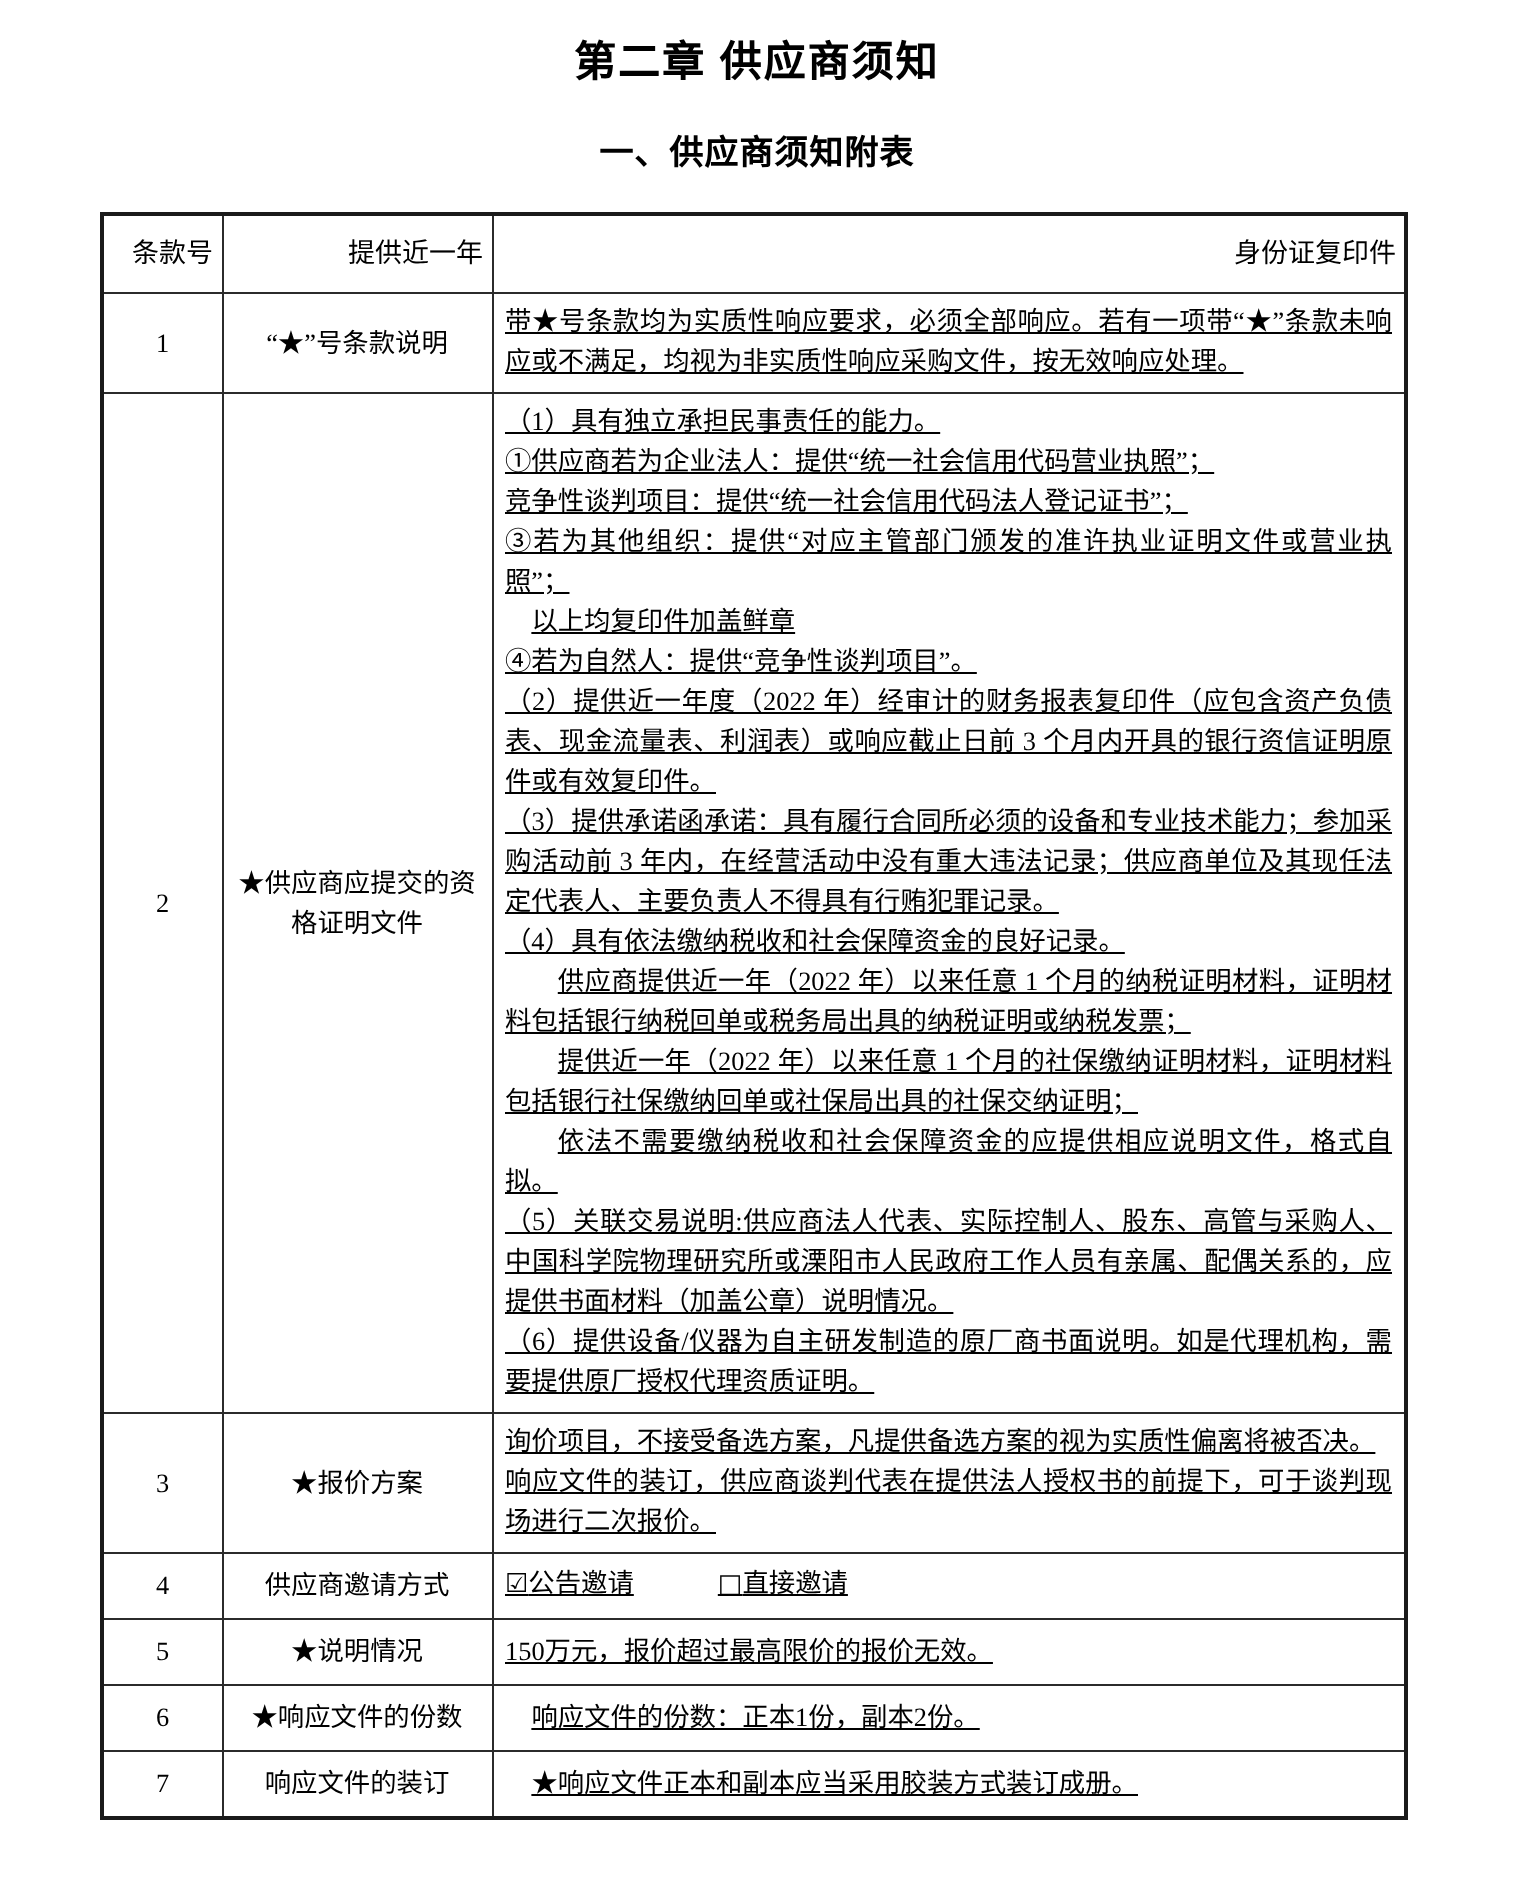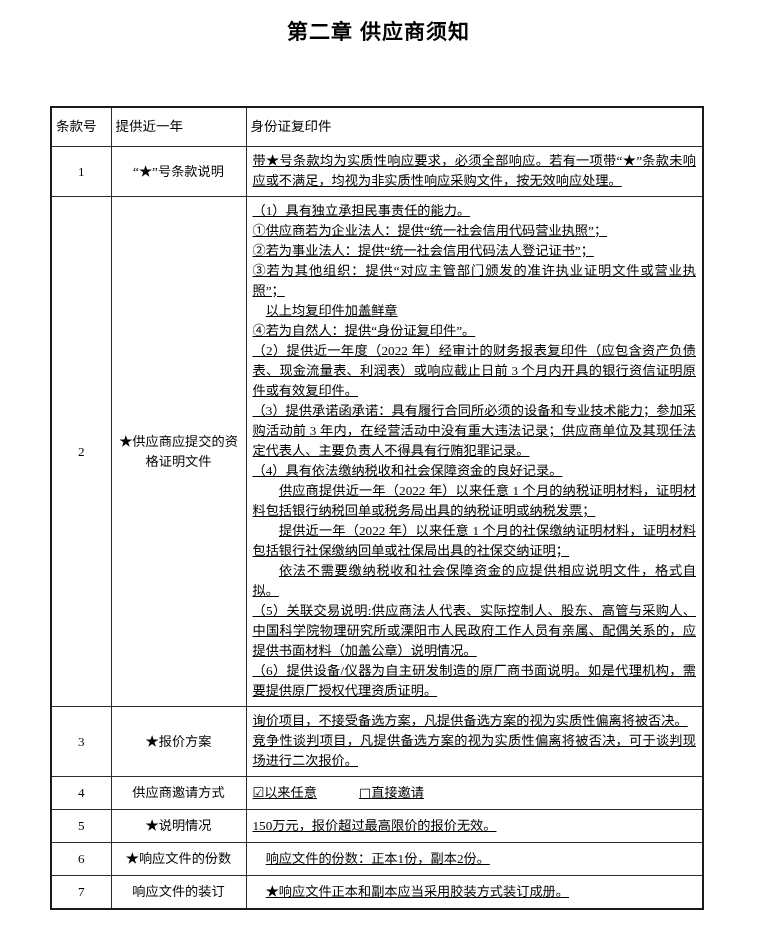--- a/index.html
+++ b/index.html
@@ -58,21 +58,21 @@
   table.notice col.c-desc  { width: 457px; }
 
   table.notice th,
   table.notice td {
     border: 1px solid #2b2b2b;
     vertical-align: middle;
     font-size: 13.2px;
     line-height: 20px;
   }
   table.notice thead th {
-    text-align: left;
+    text-align: right;
     font-weight: normal;
     padding: 9px 4px;
     font-size: 13.5px;
   }
   td.cell-no {
     text-align: center;
     font-size: 13px;
   }
   td.cell-name {
     text-align: center;
@@ -96,20 +96,21 @@
   p.ind-half { text-indent: 1em; }
   .cbox { font-family: "DejaVu Sans", sans-serif; font-size: 13px; }
   .gap-wide { display: inline-block; width: 42px; }
 </style>
 </head>
 <body>
 
 <div class="page">
 
   <h1 class="doc-title">第二章  供应商须知</h1>
+  <h2 class="doc-subtitle">一、供应商须知附表</h2>
 
   <div class="table-wrap">
     <table class="notice">
       <colgroup>
         <col class="c-no">
         <col class="c-name">
         <col class="c-desc">
       </colgroup>
       <thead>
         <tr>
@@ -127,49 +128,49 @@
             <p class="ind1">带★号条款均为实质性响应要求，必须全部响应。若有一项带“★”条款未响应或不满足，均视为非实质性响应采购文件，按无效响应处理。</p>
           </td>
         </tr>
 
         <tr>
           <td class="cell-no">2</td>
           <td class="cell-name">★供应商应提交的资格证明文件</td>
           <td class="cell-desc">
             <p class="ind1">（1）具有独立承担民事责任的能力。</p>
             <p class="ind1">①供应商若为企业法人：提供“统一社会信用代码营业执照”；</p>
-            <p class="ind1">②若为事业法人：提供“统一社会信用代码法人登记证书”；</p>
+            <p class="ind1">竞争性谈判项目：提供“统一社会信用代码法人登记证书”；</p>
             <p class="ind1">③若为其他组织：提供“对应主管部门颁发的准许执业证明文件或营业执照”；</p>
             <p class="ind-half">以上均复印件加盖鲜章</p>
-            <p class="ind1">④若为自然人：提供“身份证复印件”。</p>
+            <p class="ind1">④若为自然人：提供“竞争性谈判项目”。</p>
             <p class="ind1">（2）提供近一年度（2022 年）经审计的财务报表复印件（应包含资产负债表、现金流量表、利润表）或响应截止日前 3 个月内开具的银行资信证明原件或有效复印件。</p>
             <p class="ind1">（3）提供承诺函承诺：具有履行合同所必须的设备和专业技术能力；参加采购活动前 3 年内，在经营活动中没有重大违法记录；供应商单位及其现任法定代表人、主要负责人不得具有行贿犯罪记录。</p>
             <p class="ind1">（4）具有依法缴纳税收和社会保障资金的良好记录。</p>
             <p class="ind2">供应商提供近一年（2022 年）以来任意 1 个月的纳税证明材料，证明材料包括银行纳税回单或税务局出具的纳税证明或纳税发票；</p>
             <p class="ind2">提供近一年（2022 年）以来任意 1 个月的社保缴纳证明材料，证明材料包括银行社保缴纳回单或社保局出具的社保交纳证明；</p>
             <p class="ind2">依法不需要缴纳税收和社会保障资金的应提供相应说明文件，格式自拟。</p>
             <p class="ind1">（5）关联交易说明:供应商法人代表、实际控制人、股东、高管与采购人、中国科学院物理研究所或溧阳市人民政府工作人员有亲属、配偶关系的，应提供书面材料（加盖公章）说明情况。</p>
             <p class="ind1">（6）提供设备/仪器为自主研发制造的原厂商书面说明。如是代理机构，需要提供原厂授权代理资质证明。</p>
           </td>
         </tr>
 
         <tr>
           <td class="cell-no">3</td>
           <td class="cell-name">★报价方案</td>
           <td class="cell-desc">
             <p class="ind1">询价项目，不接受备选方案，凡提供备选方案的视为实质性偏离将被否决。</p>
-            <p class="ind1">竞争性谈判项目，凡提供备选方案的视为实质性偏离将被否决，可于谈判现场进行二次报价。</p>
+            <p class="ind1">响应文件的装订，供应商谈判代表在提供法人授权书的前提下，可于谈判现场进行二次报价。</p>
           </td>
         </tr>
 
         <tr>
           <td class="cell-no">4</td>
           <td class="cell-name">供应商邀请方式</td>
           <td class="cell-desc">
-            <p class="ind1"><span class="cbox">☑</span><span>以来任意</span><span class="gap-wide"></span><span class="cbox">□</span><span>直接邀请</span></p>
+            <p class="ind1"><span class="cbox">☑</span><span>公告邀请</span><span class="gap-wide"></span><span class="cbox">□</span><span>直接邀请</span></p>
           </td>
         </tr>
 
         <tr>
           <td class="cell-no">5</td>
           <td class="cell-name">★说明情况</td>
           <td class="cell-desc">
             <p class="ind1">150万元，报价超过最高限价的报价无效。</p>
           </td>
         </tr>

